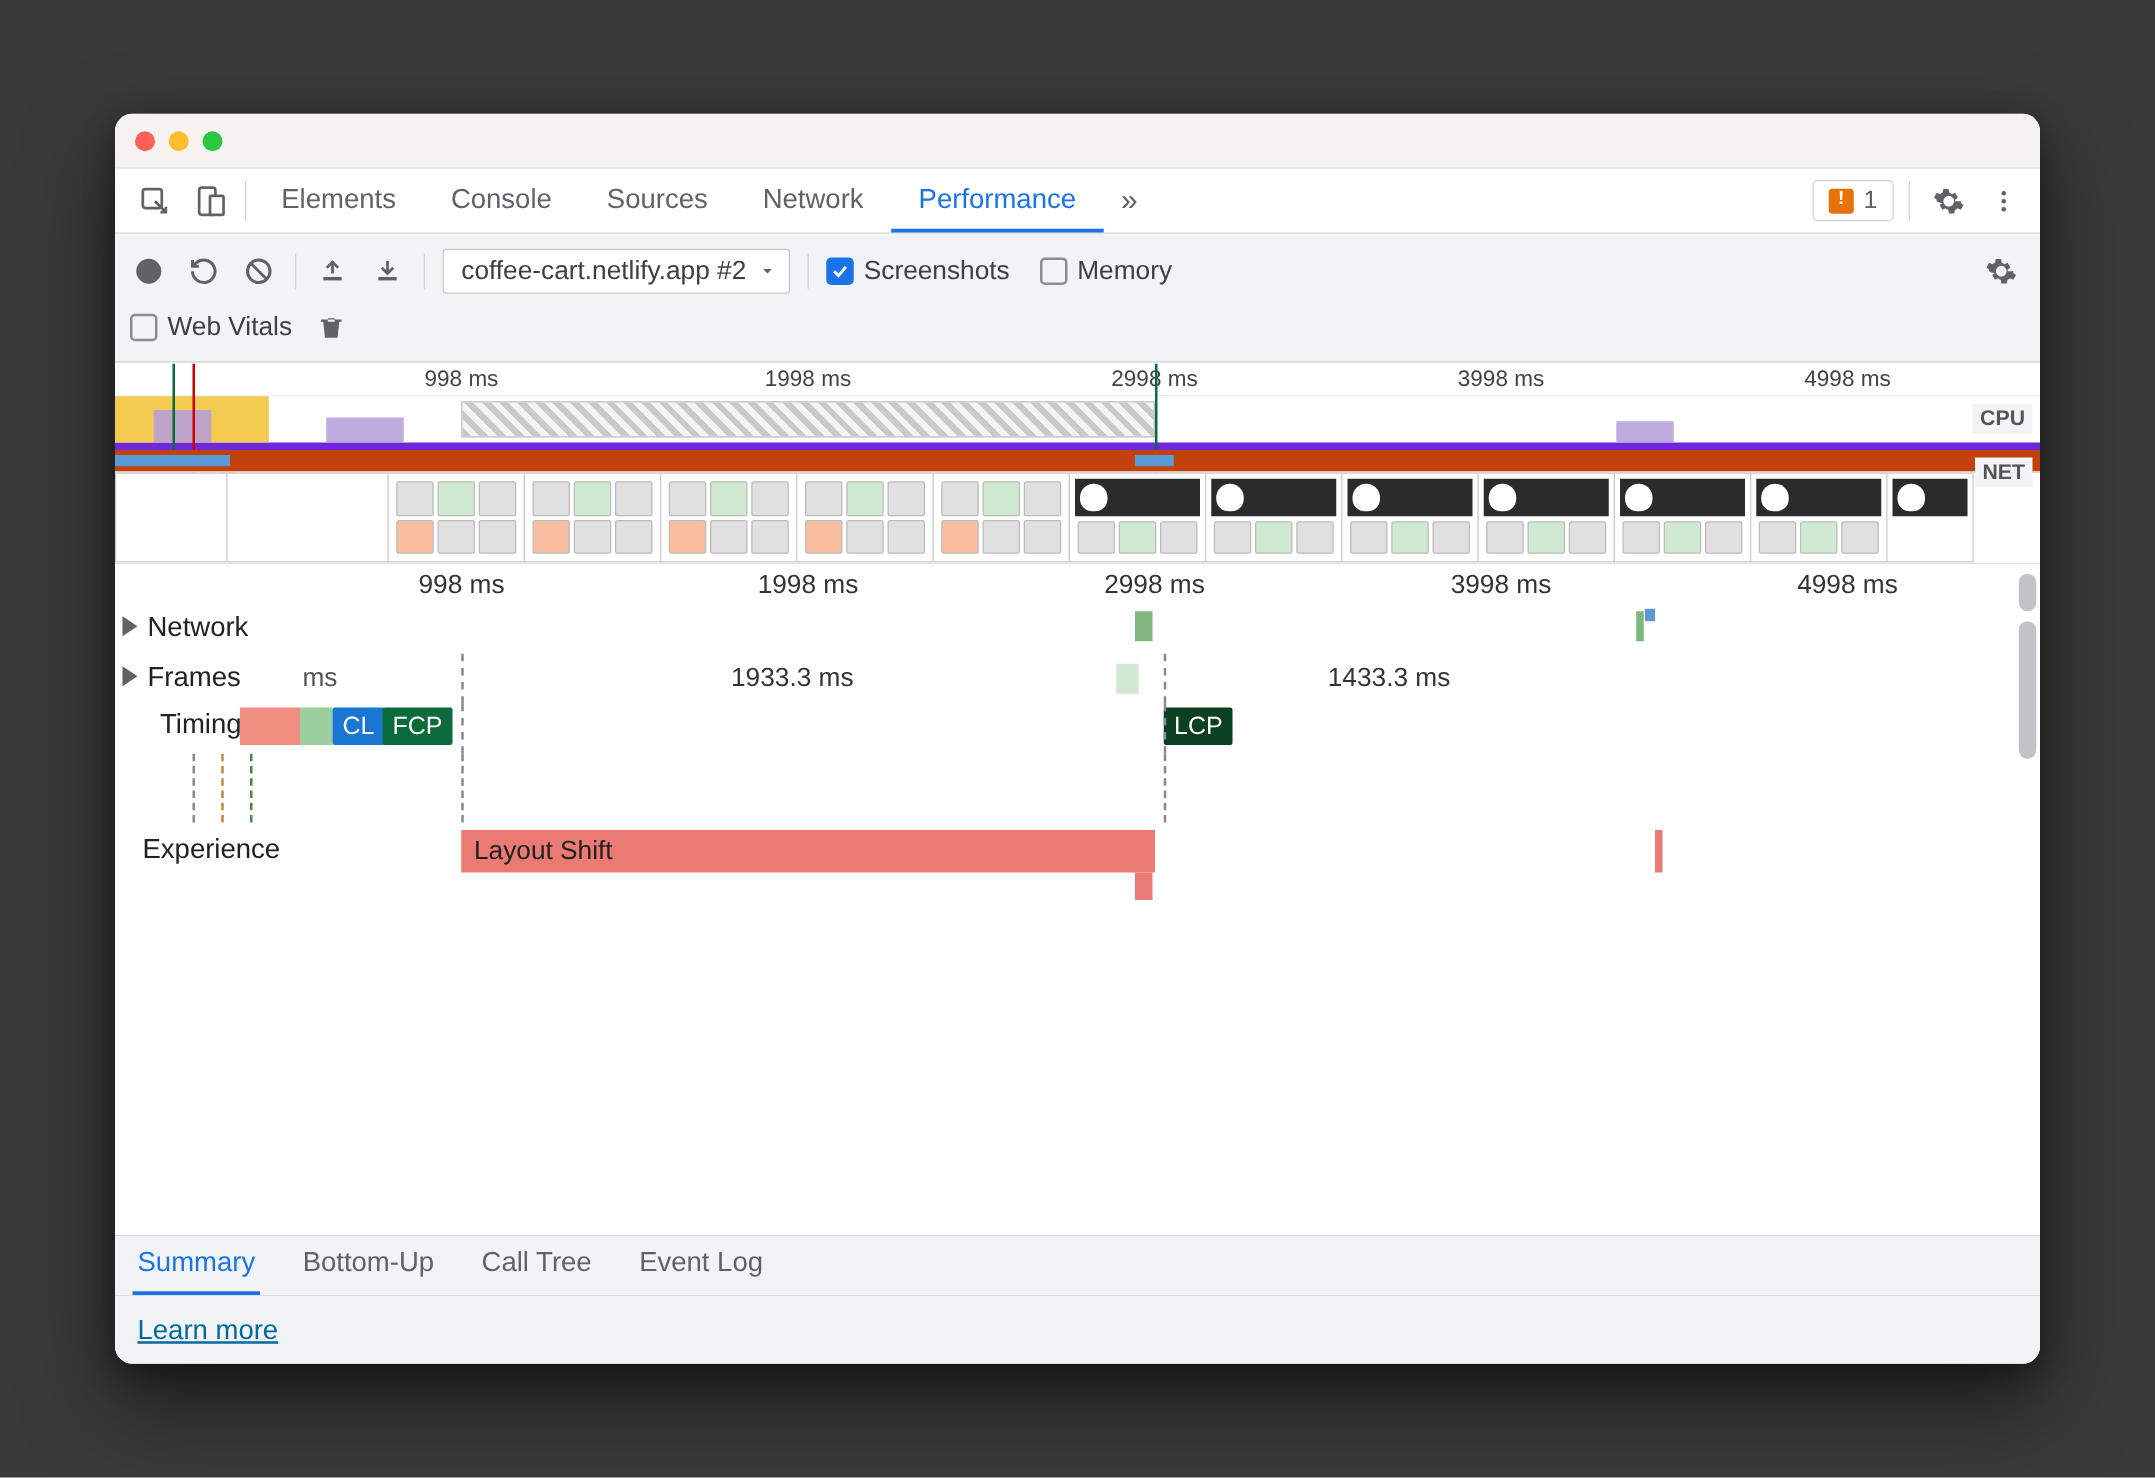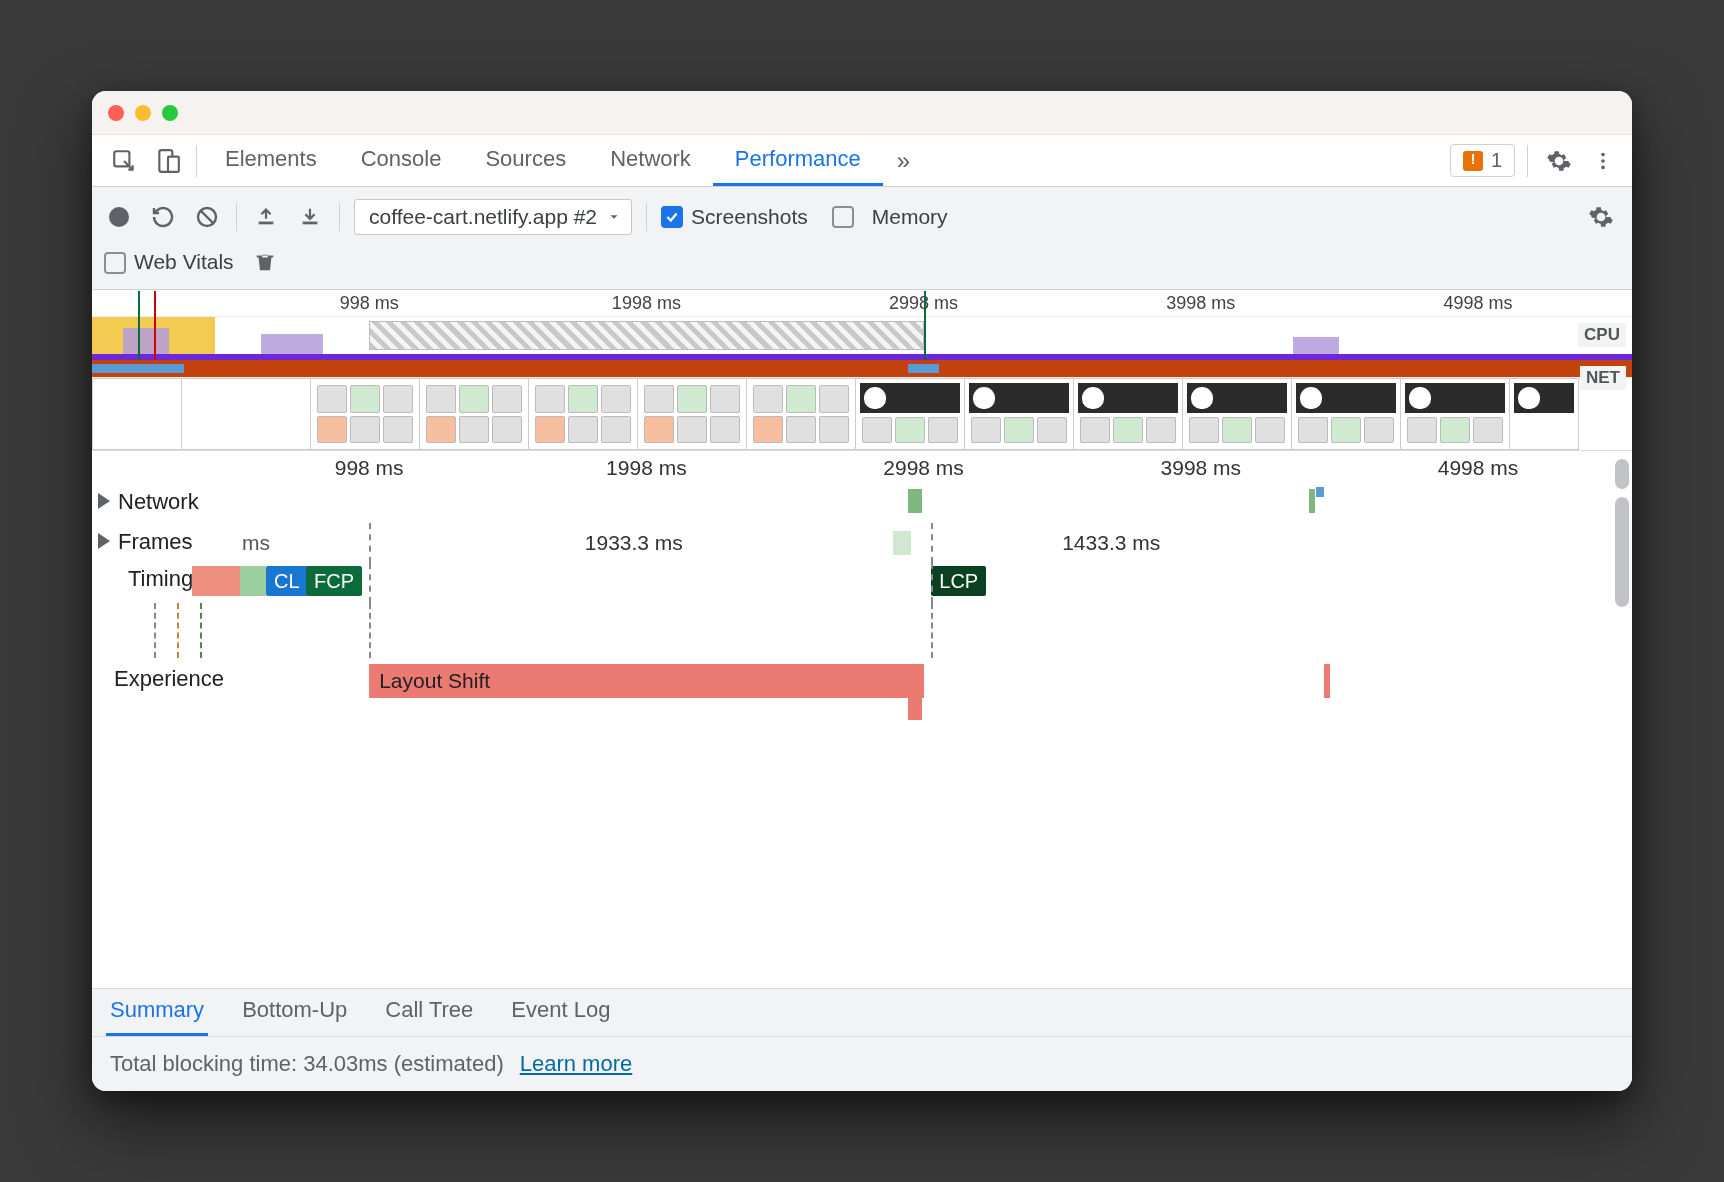--- a/index.html
+++ b/index.html
@@ -244,32 +244,32 @@
       </div>
       <div class="sep-v"></div>
       <label style="display:flex;align-items:center;font-size:21px;color:#3c4043;">
         <span class="chk on">
             <svg width="14" height="14" viewBox="0 0 24 24" stroke="#fff" stroke-width="4" fill="none">
               <path d="M4 12 L10 18 L20 6"></path>
             </svg>
           </span>
         <span>Screenshots</span>
       </label>
-      <label style="display:flex;align-items:center;font-size:21px;color:#3c4043;margin-left:10px;gap:10px;">
+      <label style="display:flex;align-items:center;font-size:21px;color:#3c4043;margin-left:10px;">
         <span class="chk"></span>
         <span>Memory</span>
       </label>
       <div style="margin-left:auto" class="gear">
         <svg width="26" height="26" viewBox="0 0 24 24" fill="#5f6368">
             <path d="M12 8a4 4 0 1 0 0 8 4 4 0 0 0 0-8zm9 4a7 7 0 0 1-.1 1.2l2 1.6-2 3.4-2.4-1a7 7 0 0 1-2 1.2l-.4 2.6h-4l-.4-2.6a7 7 0 0 1-2-1.2l-2.4 1-2-3.4 2-1.6A7 7 0 0 1 3 12a7 7 0 0 1 .1-1.2l-2-1.6 2-3.4 2.4 1a7 7 0 0 1 2-1.2L7.9 3h4l.4 2.6a7 7 0 0 1 2 1.2l2.4-1 2 3.4-2 1.6c.1.4.1.8.1 1.2z"></path>
           </svg>
       </div>
     </div>
     <div class="toolbar-row2">
-      <label style="display:flex;align-items:flex-end;">
+      <label style="display:flex;align-items:center;">
         <span class="chk"></span>
         <span class="label">Web Vitals</span>
       </label>
       <div class="tb-btn">
         <svg width="22" height="24" viewBox="0 0 24 24" fill="#5f6368">
             <path d="M5 7h14l-1.5 14h-11zM9 4h6v3H9zM3 7h18v-2H3z"></path>
           </svg>
       </div>
     </div>
   </div>
@@ -479,17 +479,16 @@
   </div>
 
   <div class="subtabs">
     <div class="subtab active">Summary</div>
     <div class="subtab">Bottom-Up</div>
     <div class="subtab">Call Tree</div>
     <div class="subtab">Event Log</div>
   </div>
 
   <div class="status">
-    <span>Total blocking time: 34.03ms (estimated)</span>
     <a href="#">Learn more</a>
   </div>
 
 </div>
 
 </body></html>

